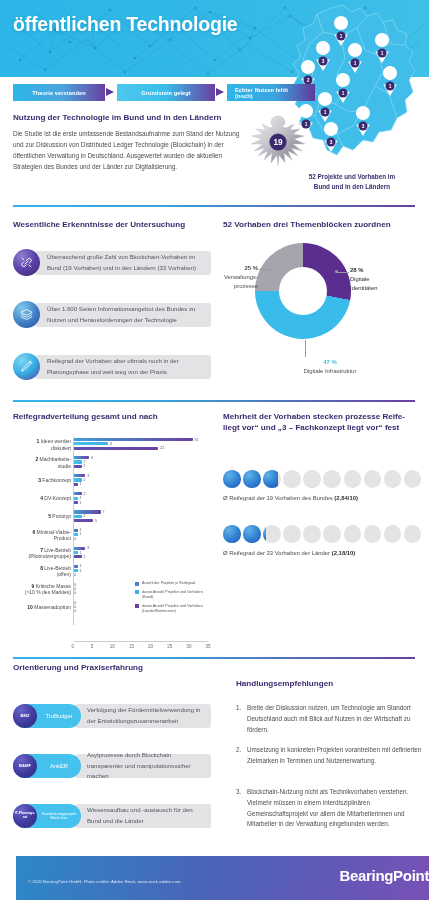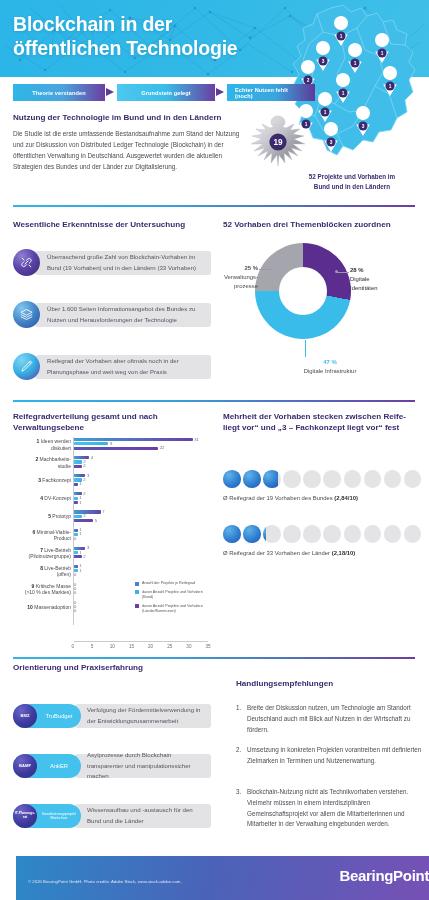--- a/index.html
+++ b/index.html
@@ -282,21 +282,20 @@
         <circle cx="325" cy="52" r="1.2"></circle>
       <circle cx="365" cy="8" r="1.3"></circle>
         <circle cx="45" cy="70" r="1.2"></circle>
         <circle cx="125" cy="72" r="1.2"></circle>
       <circle cx="208" cy="74" r="1.2"></circle>
         <circle cx="292" cy="72" r="1.2"></circle>
         <circle cx="375" cy="70" r="1.2"></circle>
     </g>
   </svg>
   <div class="hero-title">
-    <div>Blockchain in der</div>
     <div>öffentlichen Technologie</div>
   </div>
 </div>
 
 <div class="map-wrap">
   <svg viewBox="0 0 150 172" width="150" height="172">
     <path fill="#41bdea" stroke="#7fd6f2" stroke-width="0.8" d="M52 8 L64 5 L72 12 L82 8 L88 16 L98 13 L104 22 L114 20 L118 30 L128 34 L126 45
          L134 52 L130 62 L136 70 L130 80 L134 92 L126 100 L128 112 L118 118 L112 130
          L100 132 L94 142 L84 140 L74 150 L64 146 L58 155 L48 150 L44 140 L34 138
          L30 128 L20 124 L24 112 L16 104 L22 94 L14 86 L20 74 L14 64 L22 56 L18 46
@@ -467,21 +466,20 @@
 <div class="donut-lbl" style="left:275px; top:358px; text-align:center; width:110px;">
   <div class="donut-pct" style="color:#39bce9;">47 %</div>
   <div style="color:#4b4b53;">Digitale Infrastruktur</div>
 </div>
 <div class="lead" style="left:305px; top:340px; width:1px; height:17px; background:#39bce9;"></div>
 
 <div class="divider" style="left:13px; top:400px; width:402px;"></div>
 
 <div class="sec-title" style="left:13px; top:411px;">
   <div>Reifegradverteilung gesamt und nach</div>
-  <div>Verwaltungsebene</div>
 </div>
 
 <div class="barchart">
   <div class="bc-vline"></div>
   <div id="bc-rows">
       <div class="bc-row" style="top: 0px;">
         <div class="bc-cat" style="top: 1px;"><b>1</b> Ideen werden<br>diskutiert</div>
         <div class="bars" style="top: 1px;">
           <div class="bar s1" style="width: 118.686px;">
             <span>31</span>
@@ -644,21 +642,21 @@
       <div class="lg-tx">davon Anzahl Projekte und Vorhaben (Bund)</div>
     </div>
     <div class="lg-item">
       <div class="lg-sw" style="background:#6b3fa0;"></div>
       <div class="lg-tx">davon Anzahl Projekte und Vorhaben (Länder/Kommunen)</div>
     </div>
   </div>
 </div>
 
 <div class="sec-title" style="left:223px; top:411px;">
-  <div>Mehrheit der Vorhaben stecken zwischen Reife-</div>
+  <div>Mehrheit der Vorhaben stecken prozesse Reife-</div>
   <div>liegt vor“ und „3 – Fachkonzept liegt vor“ fest</div>
 </div>
 
 <div class="mat-row" id="mat-row-0" style="left:223px; top:470px;">
     <div class="mdot">
       <div class="mfill" style="width: 100%;"></div>
     </div>
     <div class="mdot">
       <div class="mfill" style="width: 100%;"></div>
     </div>

